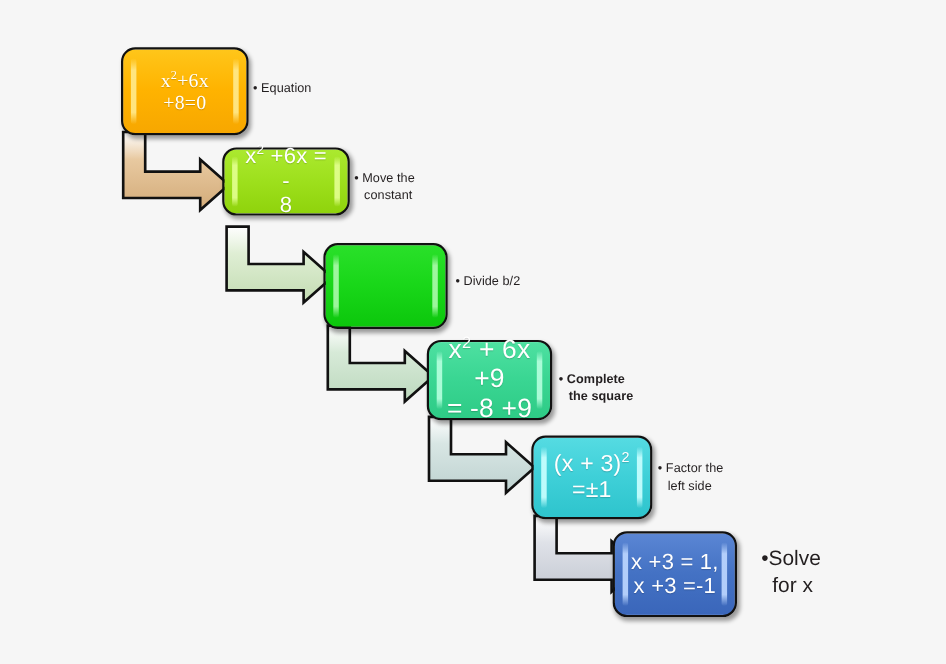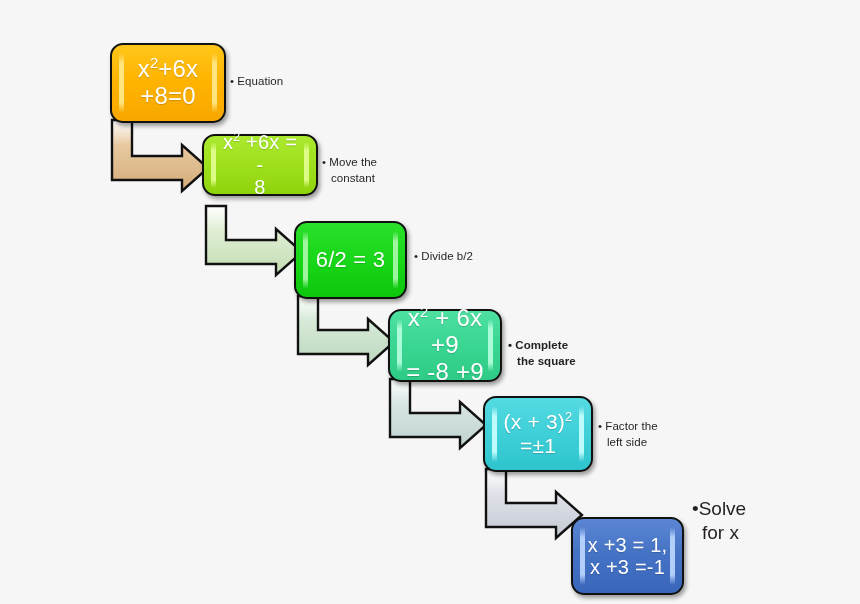--- a/index.html
+++ b/index.html
@@ -137,51 +137,50 @@
           <linearGradient id="g_arrow_5_6" x1="0" y1="0" x2="0" y2="1">
             <stop offset="0%" stop-color="#ffffff" stop-opacity="0.85"></stop>
             <stop offset="35%" stop-color="#dfe2e8"></stop>
             <stop offset="100%" stop-color="#c4c8d2"></stop>
           </linearGradient>
         </defs>
         <polygon points="0,0 20,0 20,34 70,34 70,23 96,46 70,69 70,58 0,58" fill="url(#g_arrow_5_6)" stroke="#111111" stroke-width="2.4" stroke-linejoin="miter"></polygon>
       </svg>
     </div>
 
-  <div class="node" id="step-1" style="left: 110px; top: 43px; width: 116px; height: 80px; background: linear-gradient(rgb(255, 198, 26) 0%, rgb(255, 179, 0) 48%, rgb(247, 167, 0) 100%); font-size: 24px;">
+  <div class="node" id="step-1" style="left: 110px; top: 43px; width: 116px; height: 80px; background: linear-gradient(rgb(255, 198, 26) 0%, rgb(255, 179, 0) 48%, rgb(247, 167, 0) 100%); font-size: 18px; font-family: Liberation Serif, serif;">
     <span class="bar l" style="background: linear-gradient(rgba(255, 255, 255, 0) 0%, rgb(255, 233, 138) 18%, rgb(255, 233, 138) 82%, rgba(255, 255, 255, 0) 100%);"></span>
     <span class="bar r" style="background: linear-gradient(rgba(255, 255, 255, 0) 0%, rgb(255, 233, 138) 18%, rgb(255, 233, 138) 82%, rgba(255, 255, 255, 0) 100%);"></span>
     <span class="txt">x<sup>2</sup>+6x<br>+8=0</span>
   </div>
 
   <div class="node" id="step-2" style="left: 202px; top: 134px; width: 116px; height: 62px; background: linear-gradient(rgb(171, 233, 47) 0%, rgb(158, 224, 29) 48%, rgb(143, 211, 12) 100%); font-size: 20px;">
     <span class="bar l" style="background: linear-gradient(rgba(255, 255, 255, 0) 0%, rgb(226, 255, 142) 18%, rgb(226, 255, 142) 82%, rgba(255, 255, 255, 0) 100%);"></span>
     <span class="bar r" style="background: linear-gradient(rgba(255, 255, 255, 0) 0%, rgb(226, 255, 142) 18%, rgb(226, 255, 142) 82%, rgba(255, 255, 255, 0) 100%);"></span>
     <span class="txt">x<sup>2</sup> +6x = -<br>8</span>
   </div>
 
   <div class="node" id="step-3" style="left: 294px; top: 221px; width: 113px; height: 78px; background: linear-gradient(rgb(42, 224, 42) 0%, rgb(25, 215, 25) 48%, rgb(12, 199, 12) 100%); font-size: 22px;">
     <span class="bar l" style="background: linear-gradient(rgba(255, 255, 255, 0) 0%, rgb(169, 249, 169) 18%, rgb(169, 249, 169) 82%, rgba(255, 255, 255, 0) 100%);"></span>
     <span class="bar r" style="background: linear-gradient(rgba(255, 255, 255, 0) 0%, rgb(169, 249, 169) 18%, rgb(169, 249, 169) 82%, rgba(255, 255, 255, 0) 100%);"></span>
-    <span class="txt">6/2 = 3</span>
   </div>
 
   <div class="node" id="step-4" style="left: 388px; top: 309px; width: 114px; height: 73px; background: linear-gradient(rgb(78, 224, 161) 0%, rgb(58, 214, 147) 48%, rgb(46, 203, 134) 100%); font-size: 24px;">
     <span class="bar l" style="background: linear-gradient(rgba(255, 255, 255, 0) 0%, rgb(180, 255, 221) 18%, rgb(180, 255, 221) 82%, rgba(255, 255, 255, 0) 100%);"></span>
     <span class="bar r" style="background: linear-gradient(rgba(255, 255, 255, 0) 0%, rgb(180, 255, 221) 18%, rgb(180, 255, 221) 82%, rgba(255, 255, 255, 0) 100%);"></span>
     <span class="txt">x<sup>2</sup> + 6x +9<br>= -8 +9</span>
   </div>
 
   <div class="node" id="step-5" style="left: 483px; top: 396px; width: 110px; height: 76px; background: linear-gradient(rgb(85, 219, 226) 0%, rgb(63, 208, 216) 48%, rgb(46, 196, 205) 100%); font-size: 21px;">
     <span class="bar l" style="background: linear-gradient(rgba(255, 255, 255, 0) 0%, rgb(200, 255, 255) 18%, rgb(200, 255, 255) 82%, rgba(255, 255, 255, 0) 100%);"></span>
     <span class="bar r" style="background: linear-gradient(rgba(255, 255, 255, 0) 0%, rgb(200, 255, 255) 18%, rgb(200, 255, 255) 82%, rgba(255, 255, 255, 0) 100%);"></span>
     <span class="txt">(x + 3)<sup>2</sup><br>=±1</span>
   </div>
 
-  <div class="node" id="step-6" style="left: 571px; top: 483px; width: 113px; height: 78px; background: linear-gradient(rgb(91, 134, 212) 0%, rgb(68, 114, 196) 48%, rgb(58, 102, 186) 100%); font-size: 20px; margin-top: 34px;">
+  <div class="node" id="step-6" style="left: 557px; top: 483px; width: 113px; height: 78px; background: linear-gradient(rgb(91, 134, 212) 0%, rgb(68, 114, 196) 48%, rgb(58, 102, 186) 100%); font-size: 20px;">
     <span class="bar l" style="background: linear-gradient(rgba(255, 255, 255, 0) 0%, rgb(188, 214, 255) 18%, rgb(188, 214, 255) 82%, rgba(255, 255, 255, 0) 100%);"></span>
     <span class="bar r" style="background: linear-gradient(rgba(255, 255, 255, 0) 0%, rgb(188, 214, 255) 18%, rgb(188, 214, 255) 82%, rgba(255, 255, 255, 0) 100%);"></span>
     <span class="txt">x +3 = 1,<br>x +3 =-1</span>
   </div>
 
   <div class="label" id="label-1" style="left: 230px; top: 73px;"><span>• </span><span>Equation</span></div>
   <div class="label" id="label-2" style="left: 322px; top: 154px;"><span>• </span><span>Move the</span><br><span style="padding-left:9px">constant</span></div>
   <div class="label" id="label-3" style="left: 414px; top: 248px;"><span>• </span><span>Divide b/2</span></div>
   <div class="label" id="label-4" style="left: 508px; top: 337px; font-weight: bold;"><span>• </span><span>Complete</span><br><span style="padding-left:9px">the square</span></div>
   <div class="label" id="label-5" style="left: 598px; top: 418px;"><span>• </span><span>Factor the</span><br><span style="padding-left:9px">left side</span></div>

